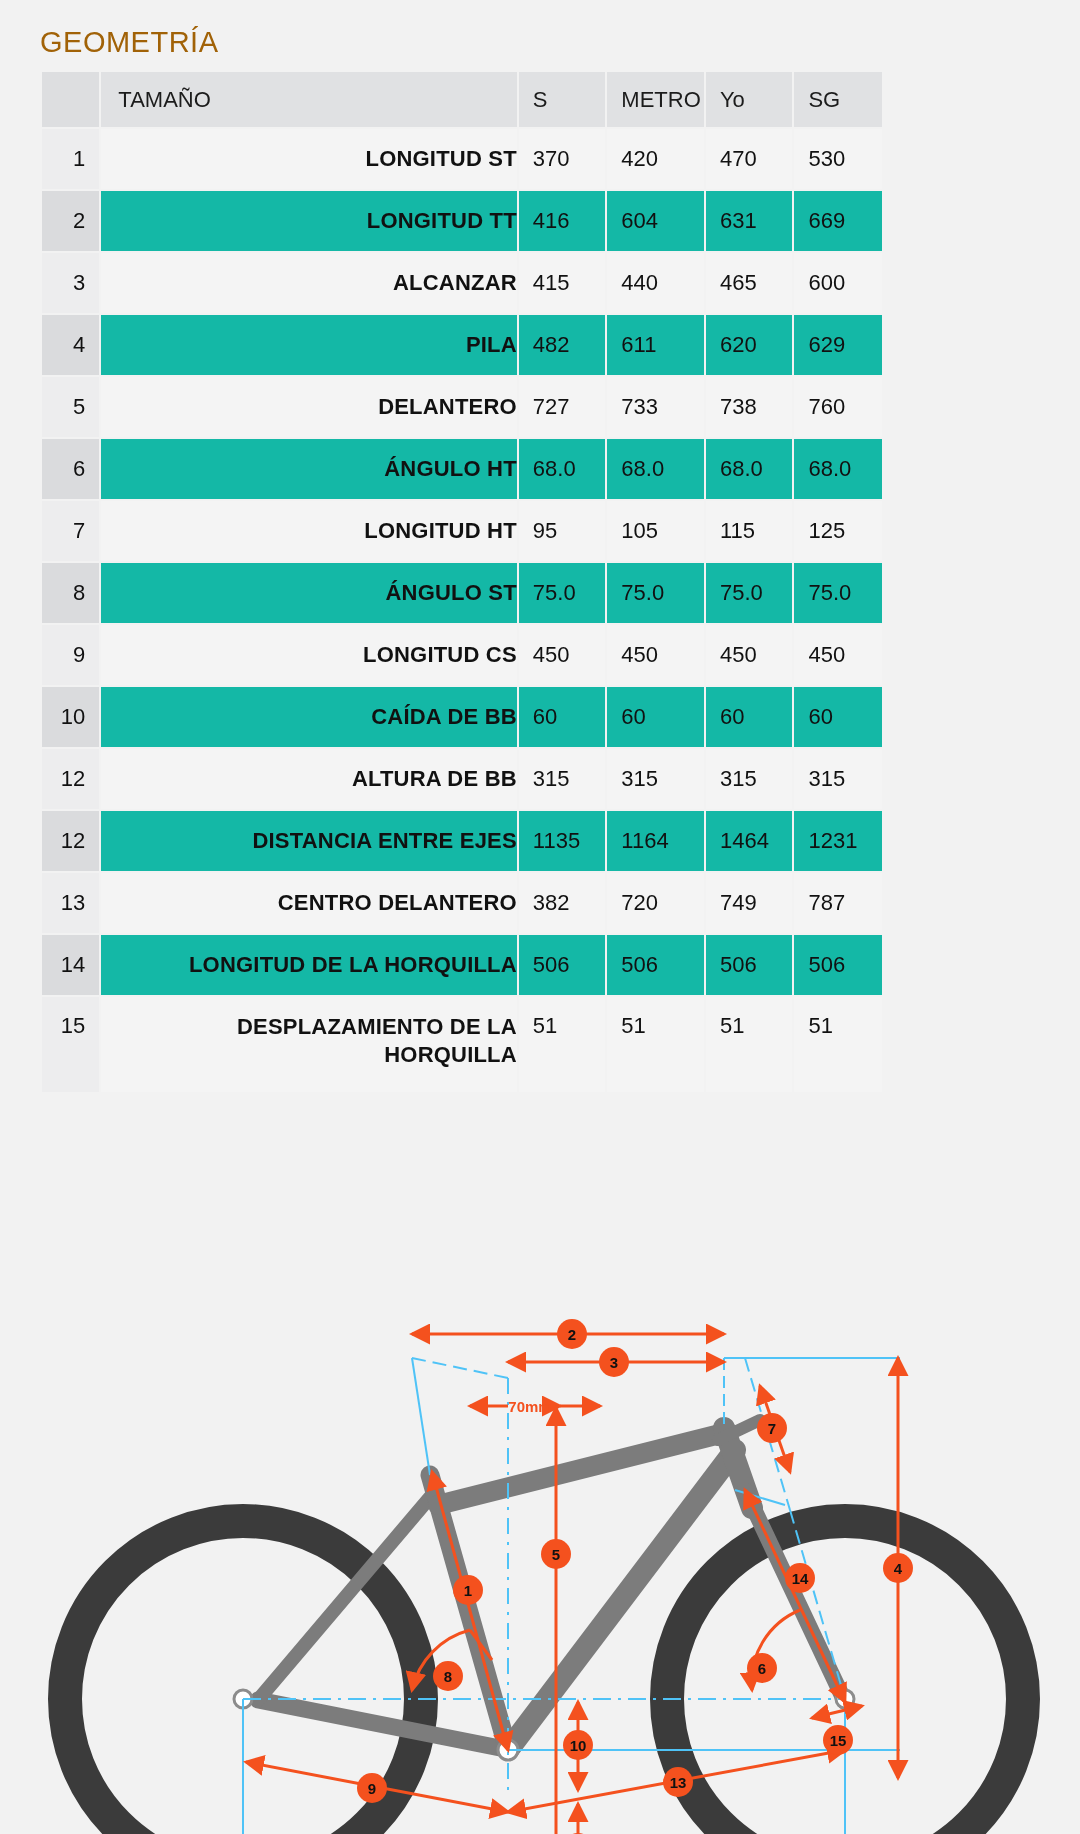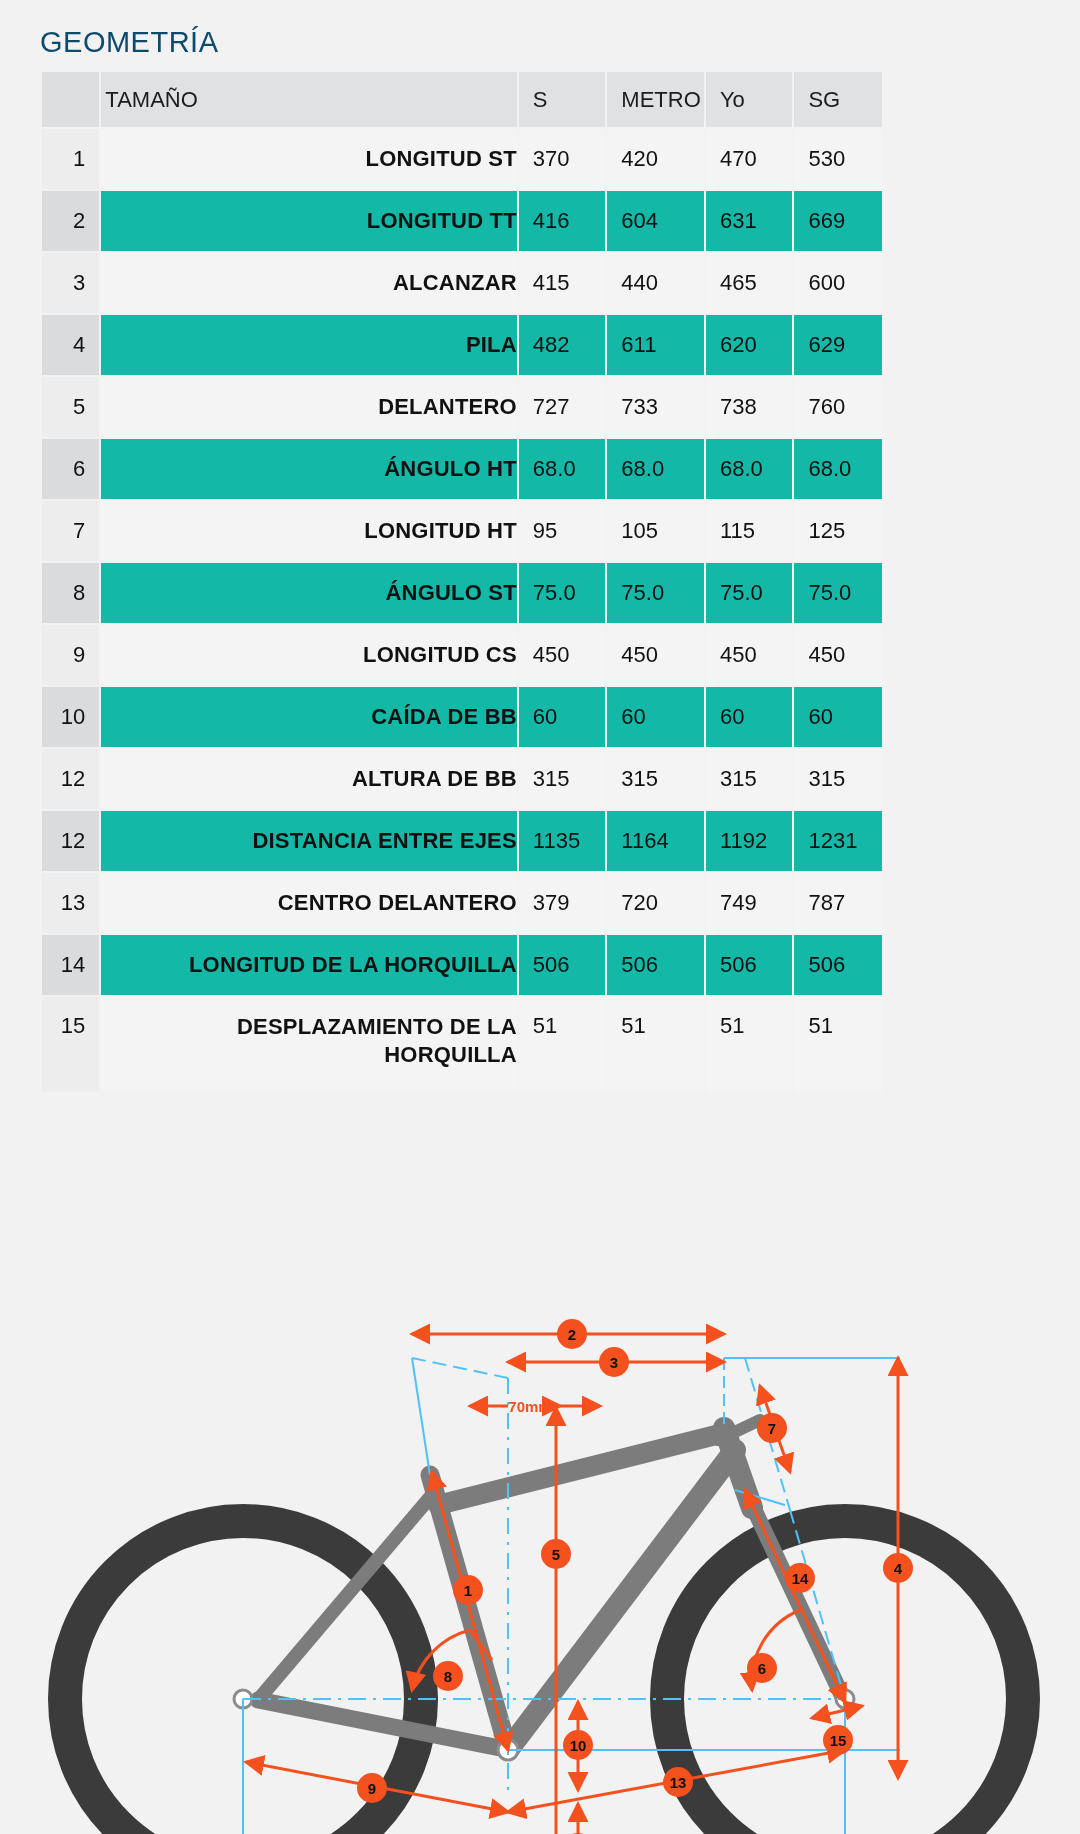--- a/index.html
+++ b/index.html
@@ -17,21 +17,21 @@
     overflow: hidden;
   }
 
   
   .title {
     position: absolute;
     left: 40px;
     top: 26px;
     font-size: 29px;
     letter-spacing: 0.5px;
-    color: #0c4a6e;
+    color: #a16207;
     font-weight: 400;
   }
 
   
   .geo-table {
     position: absolute;
     left: 42px;
     top: 72px;
     width: 840px;
     border-collapse: collapse;
@@ -48,21 +48,21 @@
   }
   .geo-table thead th {
     height: 56px;
     background: #e0e1e3;
     font-weight: 400;
     font-size: 22px;
     color: #1c1c1c;
     text-align: left;
   }
   .geo-table thead th.num { background: #dddee0; }
-  .geo-table thead th.name { padding-left: 4px; }
+  .geo-table thead th.name { padding-left: 17px; }
   .geo-table thead th.val { padding-left: 14px; }
 
   .geo-table tbody tr.odd  td { background: #f4f4f4; }
   .geo-table tbody tr.even td { background: #14b8a6; }
   .geo-table tbody tr.odd  td.num { background: #ededee; }
   .geo-table tbody tr.even td.num { background: #dadbdd; }
 
   .geo-table tbody td {
     height: 62px;
     font-size: 22px;
@@ -218,27 +218,27 @@
         <td class="val">315</td>
         <td class="val">315</td>
         <td class="val">315</td>
         <td class="val">315</td>
       </tr>
       <tr class="even">
         <td class="num">12</td>
         <td class="name">DISTANCIA ENTRE EJES</td>
         <td class="val">1135</td>
         <td class="val">1164</td>
-        <td class="val">1192</td>
+        <td class="val">1464</td>
         <td class="val">1231</td>
       </tr>
       <tr class="odd">
         <td class="num">13</td>
         <td class="name">CENTRO DELANTERO</td>
-        <td class="val">379</td>
+        <td class="val">382</td>
         <td class="val">720</td>
         <td class="val">749</td>
         <td class="val">787</td>
       </tr>
       <tr class="even">
         <td class="num">14</td>
         <td class="name">LONGITUD DE LA HORQUILLA</td>
         <td class="val">506</td>
         <td class="val">506</td>
         <td class="val">506</td>

